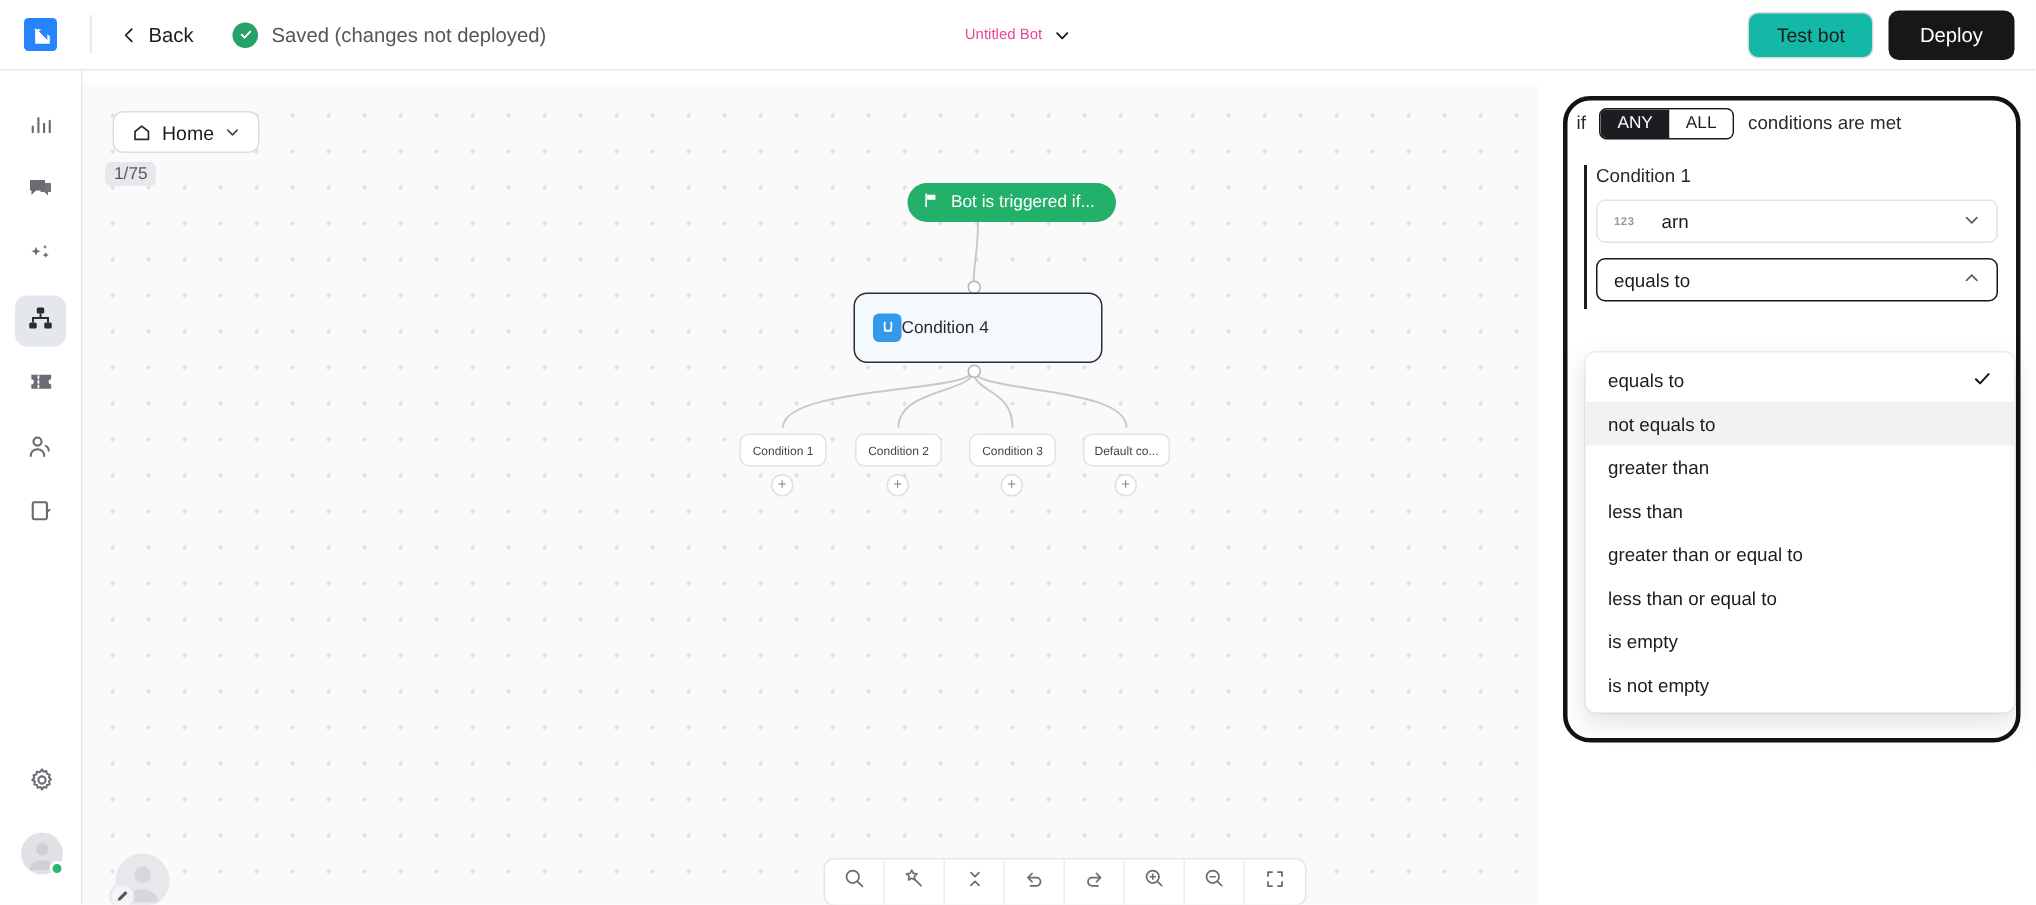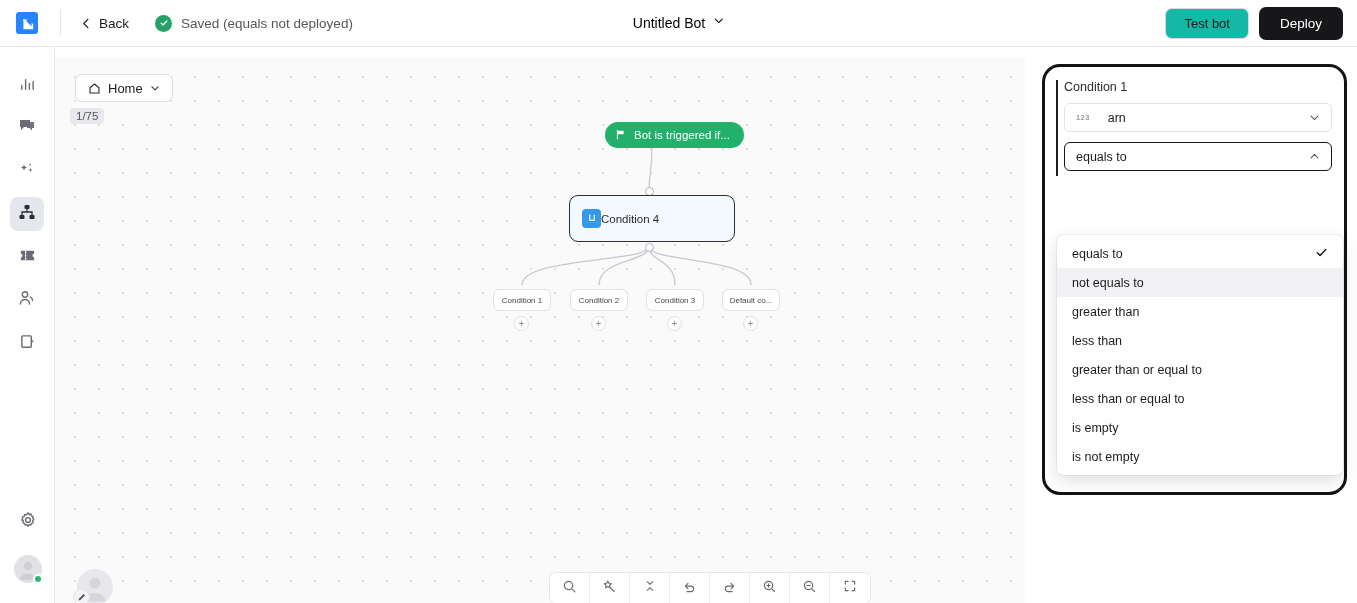--- a/index.html
+++ b/index.html
@@ -30,21 +30,21 @@
     display:flex; align-items:center; gap:9px; margin-left:26px;
     font-size:13.5px; color:#55555c;
   }
   .saved-dot {
     width:17px; height:17px; border-radius:50%; background:#26a269;
     display:flex; align-items:center; justify-content:center; flex:none;
   }
   .bot-title {
     position:absolute; left:50%; transform:translateX(-50%);
     display:flex; align-items:flex-start; gap:8px;
-    font-size:14px; color:#000000; cursor:pointer;
+    font-size:10px; color:#ec4899; cursor:pointer;
   }
   .top-actions { position:absolute; right:14px; display:flex; align-items:center; gap:10px; }
   .btn-test {
     height:31px; padding:0 18px; border:1px solid #d9d9dd; border-radius:7px;
     background:#14b8a6; font-size:13px; color:#1c1c1e; cursor:pointer;
     display:flex; align-items:center; font-family:inherit;
   }
   .btn-deploy {
     height:33px; padding:0 21px; border:none; border-radius:7px;
     background:#17171a; color:#fff; font-size:13.5px; cursor:pointer;
@@ -209,21 +209,21 @@
           <path d="M10 2L4 8l6 6" fill="none" stroke="#1c1c1e" stroke-width="1.7" stroke-linecap="round" stroke-linejoin="round"></path>
         </svg>
       <span>Back</span>
     </div>
     <div class="saved-wrap">
       <span class="saved-dot">
         <svg width="10" height="10" viewBox="0 0 16 16">
             <path d="M3.5 8.3l3 3 6-6.4" fill="none" stroke="#fff" stroke-width="2.1" stroke-linecap="round" stroke-linejoin="round"></path>
           </svg>
       </span>
-      <span>Saved (equals not deployed)</span>
+      <span>Saved (changes not deployed)</span>
     </div>
     <div class="bot-title">
       <span>Untitled Bot</span>
       <svg width="11" height="11" viewBox="0 0 16 16">
           <path d="M3 6l5 5 5-5" fill="none" stroke="#17171a" stroke-width="1.7" stroke-linecap="round" stroke-linejoin="round"></path>
         </svg>
     </div>
     <div class="top-actions">
       <button class="btn-test">Test bot</button>
       <button class="btn-deploy">Deploy</button>
@@ -447,20 +447,28 @@
           <svg width="14" height="14" viewBox="0 0 18 18">
               <path d="M3 6.5V3h3.5M11.5 3H15v3.5M15 11.5V15h-3.5M6.5 15H3v-3.5" fill="none" stroke="currentColor" stroke-width="1.5" stroke-linecap="round" stroke-linejoin="round"></path>
             </svg>
         </span>
       </div>
     </div>
   </div>
 
   <div class="panel">
 
+    <div class="seg-row">
+      <span class="seg-if">if</span>
+      <span class="seg">
+        <span class="on">ANY</span>
+        <span class="off">ALL</span>
+      </span>
+      <span class="seg-tail">conditions are met</span>
+    </div>
 
     <div class="cond-group">
       <div class="cond-bar"></div>
       <div class="cond-label">Condition 1</div>
 
       <div class="field">
         <span class="ticon">123</span>
         <span class="fval">arn</span>
         <span class="caret">
           <svg width="11" height="11" viewBox="0 0 16 16">

